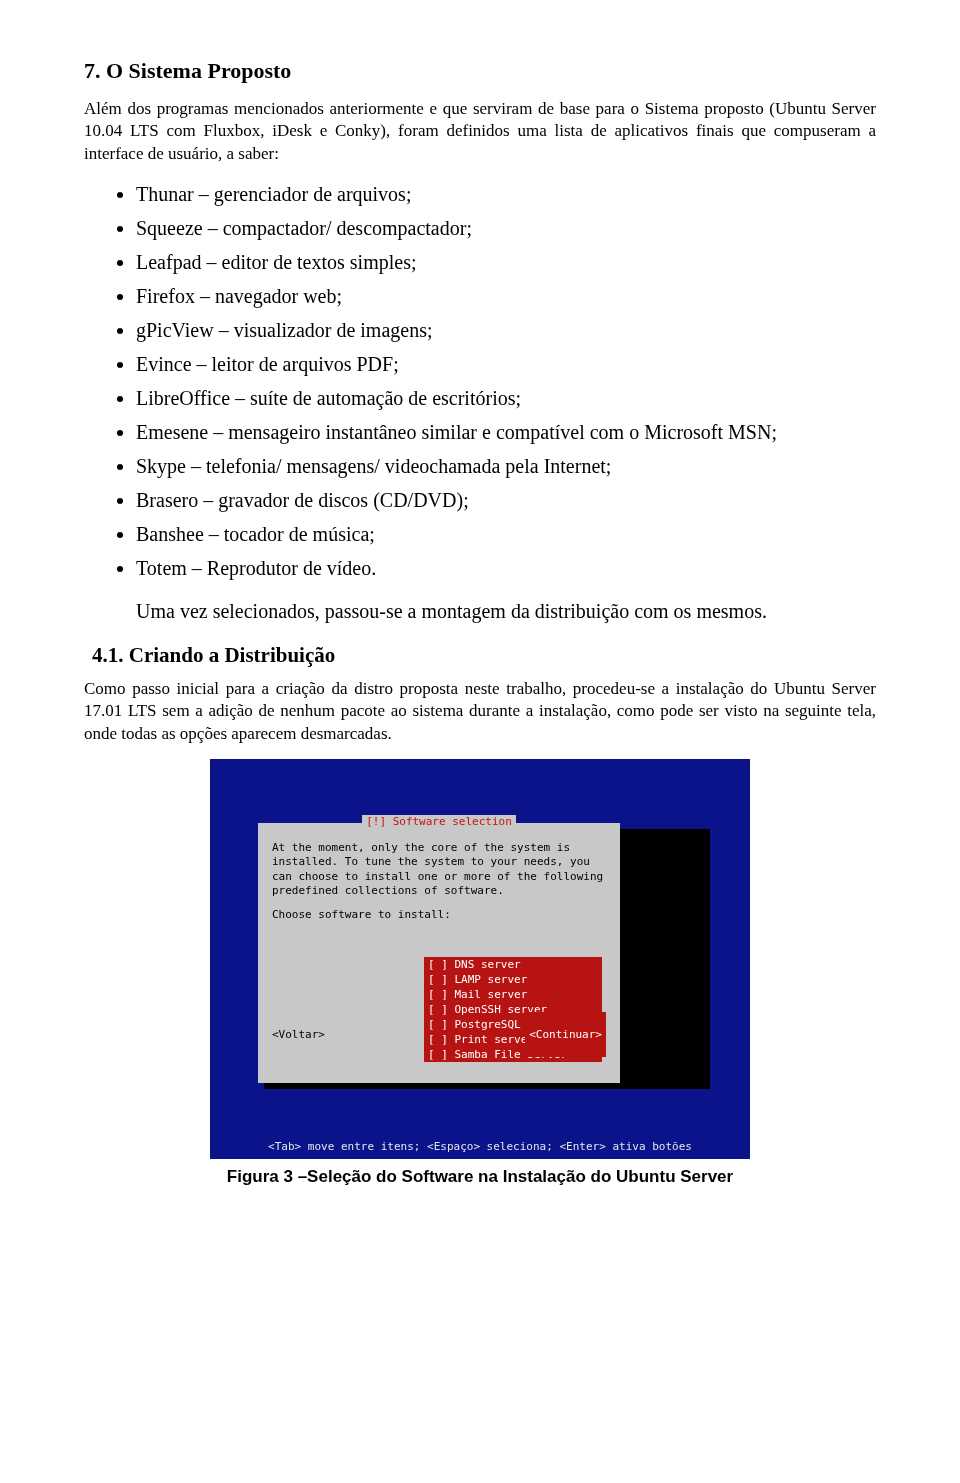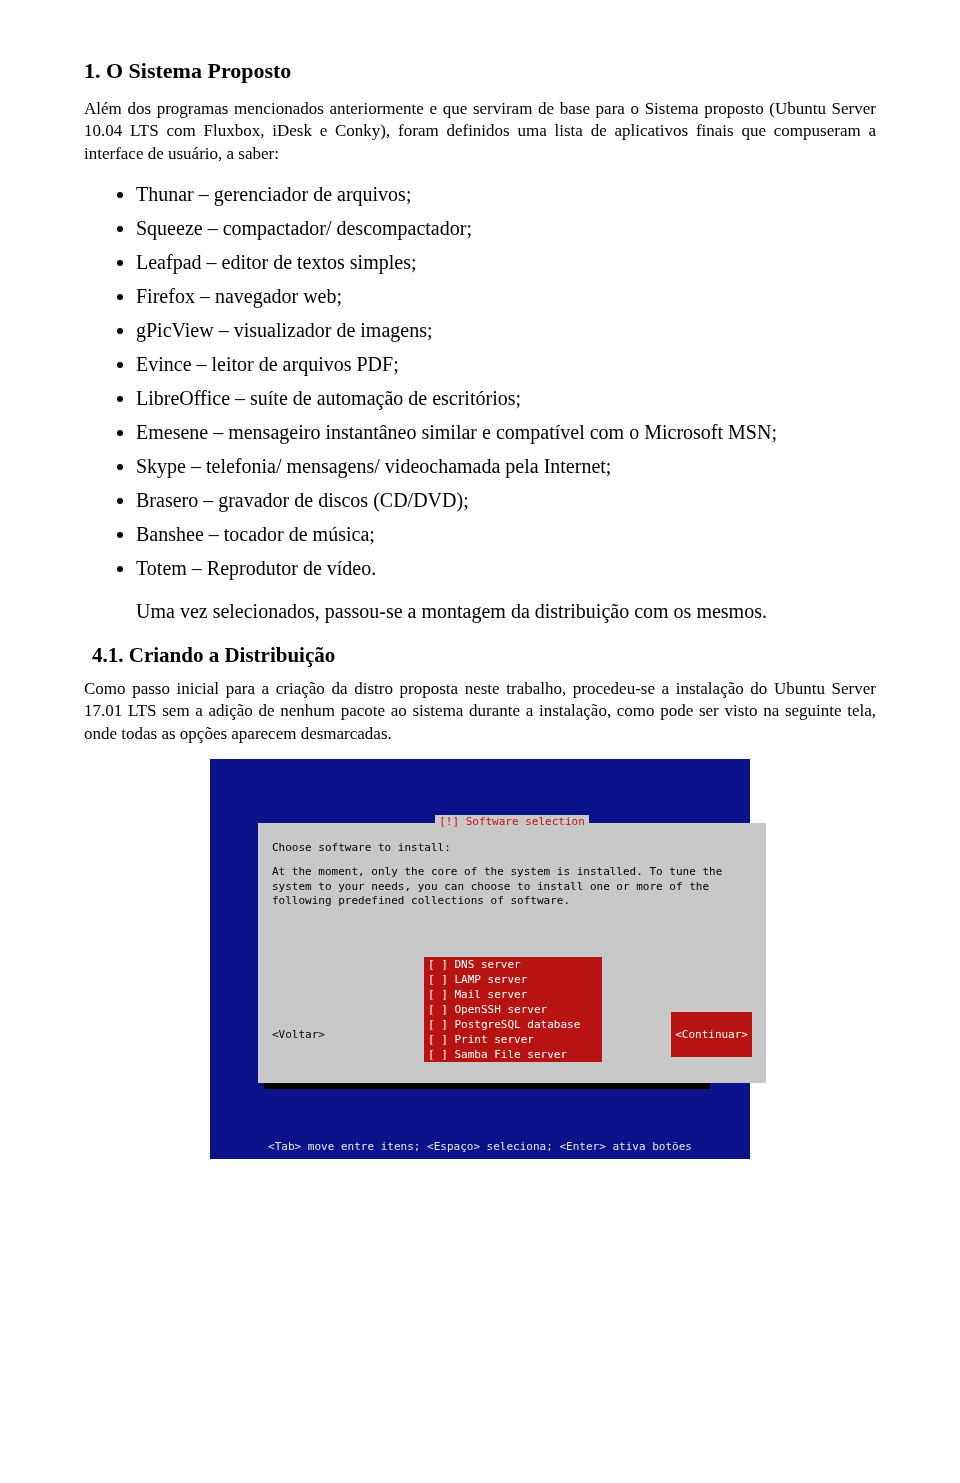--- a/index.html
+++ b/index.html
@@ -62,21 +62,21 @@
   }
   .dlg-shadow {
     position:absolute;
     left:54px; top:70px;
     width:446px; height:260px;
     background:#000;
   }
   .dlg {
     position:absolute;
     left:48px; top:64px;
-    width:508px; height:260px;
+    width:362px; height:260px;
     background:#c8c8c8;
     color:#000;
     box-sizing:border-box;
     padding:18px 14px 8px 14px;
   }
   .dlg-title {
     position:absolute;
     top:-8px; left:0; right:0;
     text-align:center;
     font-size:11px;
@@ -135,21 +135,21 @@
     font-size:17px;
     font-weight:bold;
     margin:8px 0 0 0;
   }
 </style>
 </head>
 <body>
 
 <div class="page">
 
-  <h2 class="sec">1. O Sistema Proposto</h2>
+  <h2 class="sec">7. O Sistema Proposto</h2>
 
   <p class="body">Além dos programas mencionados anteriormente e que serviram de base para o Sistema proposto (Ubuntu Server 10.04 LTS com Fluxbox, iDesk e Conky), foram definidos uma lista de aplicativos finais que compuseram a interface de usuário, a saber:</p>
 
   <ul class="bullets">
     <li>Thunar – gerenciador de arquivos;</li>
     <li>Squeeze – compactador/ descompactador;</li>
     <li>Leafpad – editor de textos simples;</li>
     <li>Firefox – navegador web;</li>
     <li>gPicView – visualizador de imagens;</li>
     <li>Evince – leitor de arquivos PDF;</li>
@@ -167,34 +167,35 @@
 
   <p class="body">Como passo inicial para a criação da distro proposta neste trabalho, procedeu-se a instalação do Ubuntu Server 17.01 LTS sem a adição de nenhum pacote ao sistema durante a instalação, como pode ser visto na seguinte tela, onde todas as opções aparecem desmarcadas.</p>
 
   <div class="installer-wrap">
     <div class="installer">
       <div class="dlg-shadow"></div>
       <div class="dlg">
         <div class="dlg-title">
           <span>[!] Software selection</span>
         </div>
+        <p>At the moment, only the core of the system is installed. To tune the system to your needs, you can choose to install one or more of the following predefined collections of software.</p>
         <p>Choose software to install:</p>
-        <p>At the moment, only the core of the system is installed. To tune the system to your needs, you can choose to install one or more of the following predefined collections of software.</p>
         <ul class="sw-list">
           <li>[ ] DNS server</li>
           <li>[ ] LAMP server</li>
           <li>[ ] Mail server</li>
           <li>[ ] OpenSSH server</li>
           <li>[ ] PostgreSQL database</li>
           <li>[ ] Print server</li>
           <li>[ ] Samba File server</li>
         </ul>
         <div class="dlg-buttons">
           <span>&lt;Voltar&gt;</span>
           <span class="btn-continue">&lt;Continuar&gt;</span>
         </div>
       </div>
       <div class="bottom-hint">&lt;Tab&gt; move entre itens; &lt;Espaço&gt; seleciona; &lt;Enter&gt; ativa botões</div>
     </div>
   </div>
 
+  <p class="fig-caption">Figura 3 –Seleção do Software na Instalação do Ubuntu Server</p>
 
 </div>
 
 </body></html>

